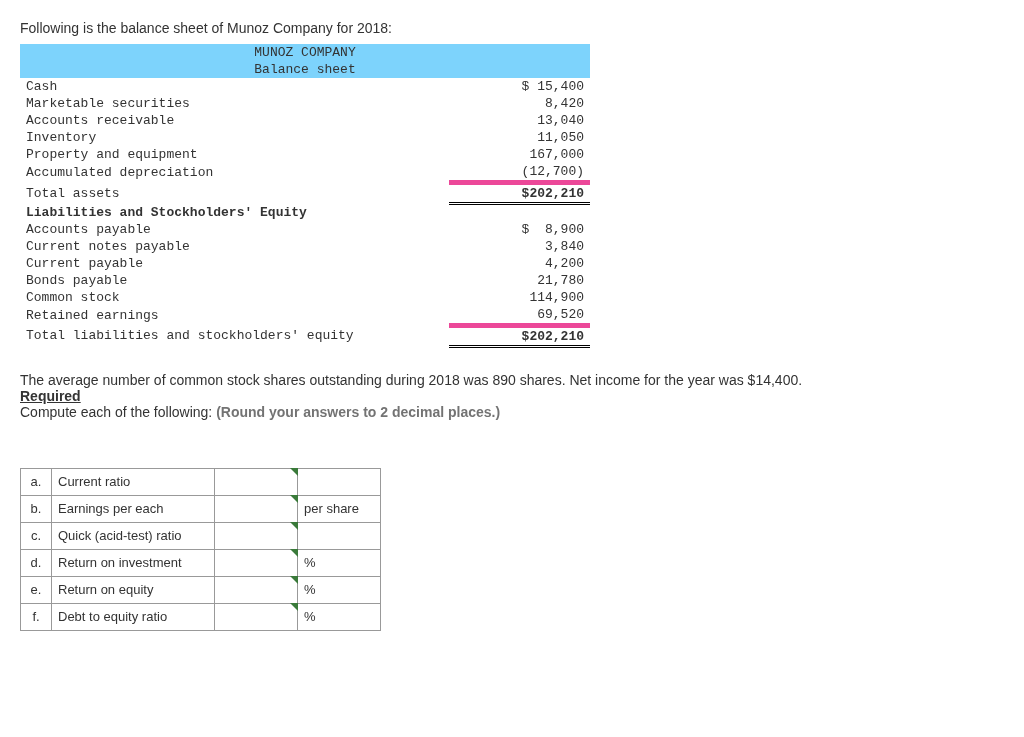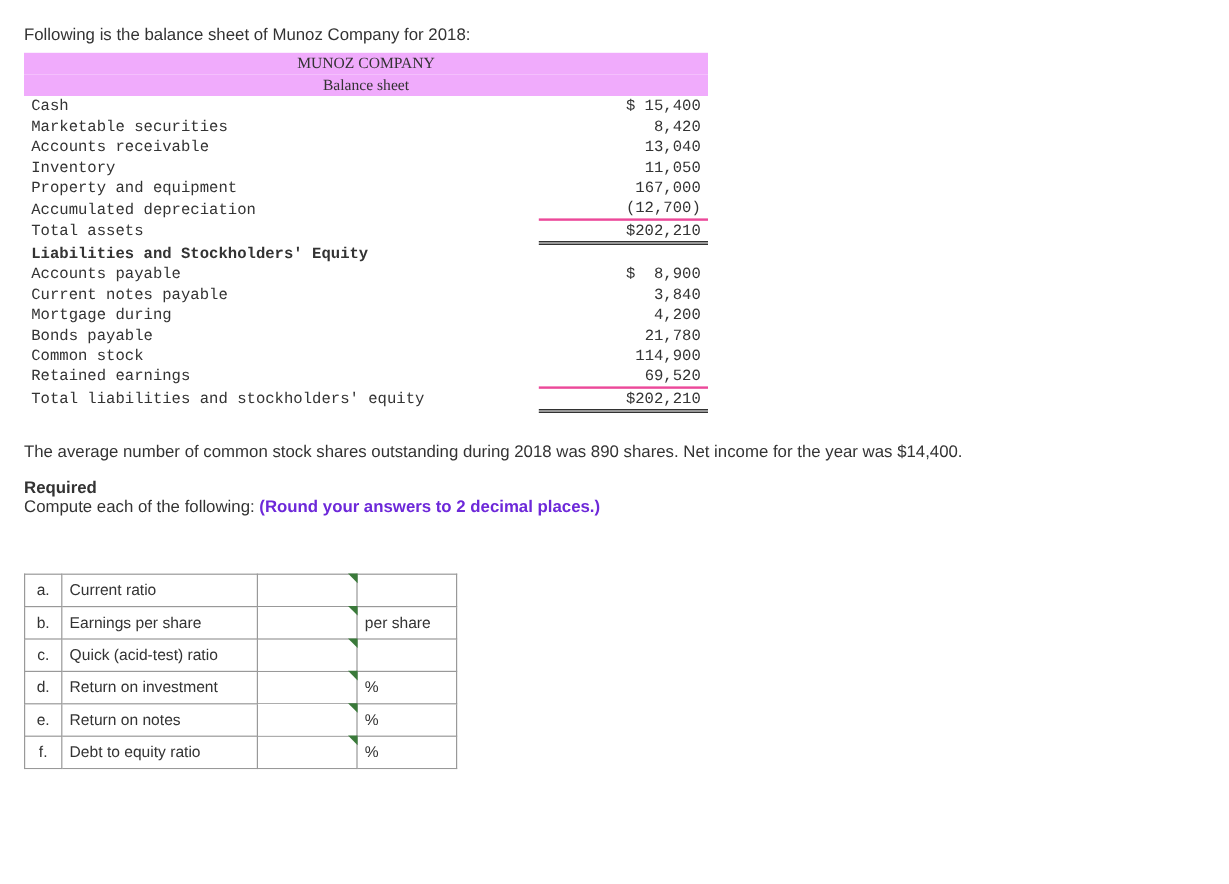--- a/index.html
+++ b/index.html
@@ -12,38 +12,39 @@
   .intro { margin-bottom: 4px; }
   .bs-table {
     border-collapse: collapse;
     width: 570px;
     margin-top: 8px;
     font-family: "Courier New", monospace;
     font-size: 13px;
   }
   .bs-table td { padding: 1px 6px; }
   .bs-header td {
-    background: #f0abfc;
+    background: #7dd3fc;
     text-align: center;
-    font-family: Liberation Serif, serif;
+    font-family: Liberation Mono, monospace;
   }
   .bs-bold { font-weight: bold; }
   .amt {
     text-align: right;
     white-space: pre;
     min-width: 100px;
   }
-  .underline { border-bottom: 2px solid #ec4899; text-align: right; }
+  .underline { border-bottom: 5px solid #ec4899; text-align: right; }
   .dbl-underline {
     border-top: 1px solid #7f1d1d;
     border-bottom: 3px double #000;
+    font-weight: bold;
   }
   .para { margin-top: 24px; }
-  .req-head { font-weight: bold; margin-top: 14px; }
-  .req-hint { color: #6d28d9; font-weight: bold; }
+  .req-head { font-weight: bold; margin-top: 0; text-decoration: underline; }
+  .req-hint { color: #737373; font-weight: bold; }
   .answer-table {
     border-collapse: collapse;
     margin-top: 30px;
     font-size: 13px;
   }
   .answer-table td {
     border: 1px solid #999;
     padding: 3px 6px;
     height: 20px;
     background: #fff;
@@ -113,21 +114,21 @@
       </tr>
   <tr>
         <td>Accounts payable</td>
         <td class="amt">$  8,900</td>
       </tr>
   <tr>
         <td>Current notes payable</td>
         <td class="amt">3,840</td>
       </tr>
   <tr>
-        <td>Mortgage during</td>
+        <td>Current payable</td>
         <td class="amt">4,200</td>
       </tr>
   <tr>
         <td>Bonds payable</td>
         <td class="amt">21,780</td>
       </tr>
   <tr>
         <td>Common stock</td>
         <td class="amt">114,900</td>
       </tr>
@@ -160,21 +161,21 @@
   <tr>
     <td class="letter">a.</td>
     <td class="label">Current ratio</td>
     <td class="input">
           <div class="marker"></div>
         </td>
     <td class="empty-unit"></td>
   </tr>
   <tr>
     <td class="letter">b.</td>
-    <td class="label">Earnings per share</td>
+    <td class="label">Earnings per each</td>
     <td class="input">
           <div class="marker"></div>
         </td>
     <td class="unit">per share</td>
   </tr>
   <tr>
     <td class="letter">c.</td>
     <td class="label">Quick (acid-test) ratio</td>
     <td class="input">
           <div class="marker"></div>
@@ -184,21 +185,21 @@
   <tr>
     <td class="letter">d.</td>
     <td class="label">Return on investment</td>
     <td class="input">
           <div class="marker"></div>
         </td>
     <td class="unit">%</td>
   </tr>
   <tr>
     <td class="letter">e.</td>
-    <td class="label">Return on notes</td>
+    <td class="label">Return on equity</td>
     <td class="input">
           <div class="marker"></div>
         </td>
     <td class="unit">%</td>
   </tr>
   <tr>
     <td class="letter">f.</td>
     <td class="label">Debt to equity ratio</td>
     <td class="input">
           <div class="marker"></div>

